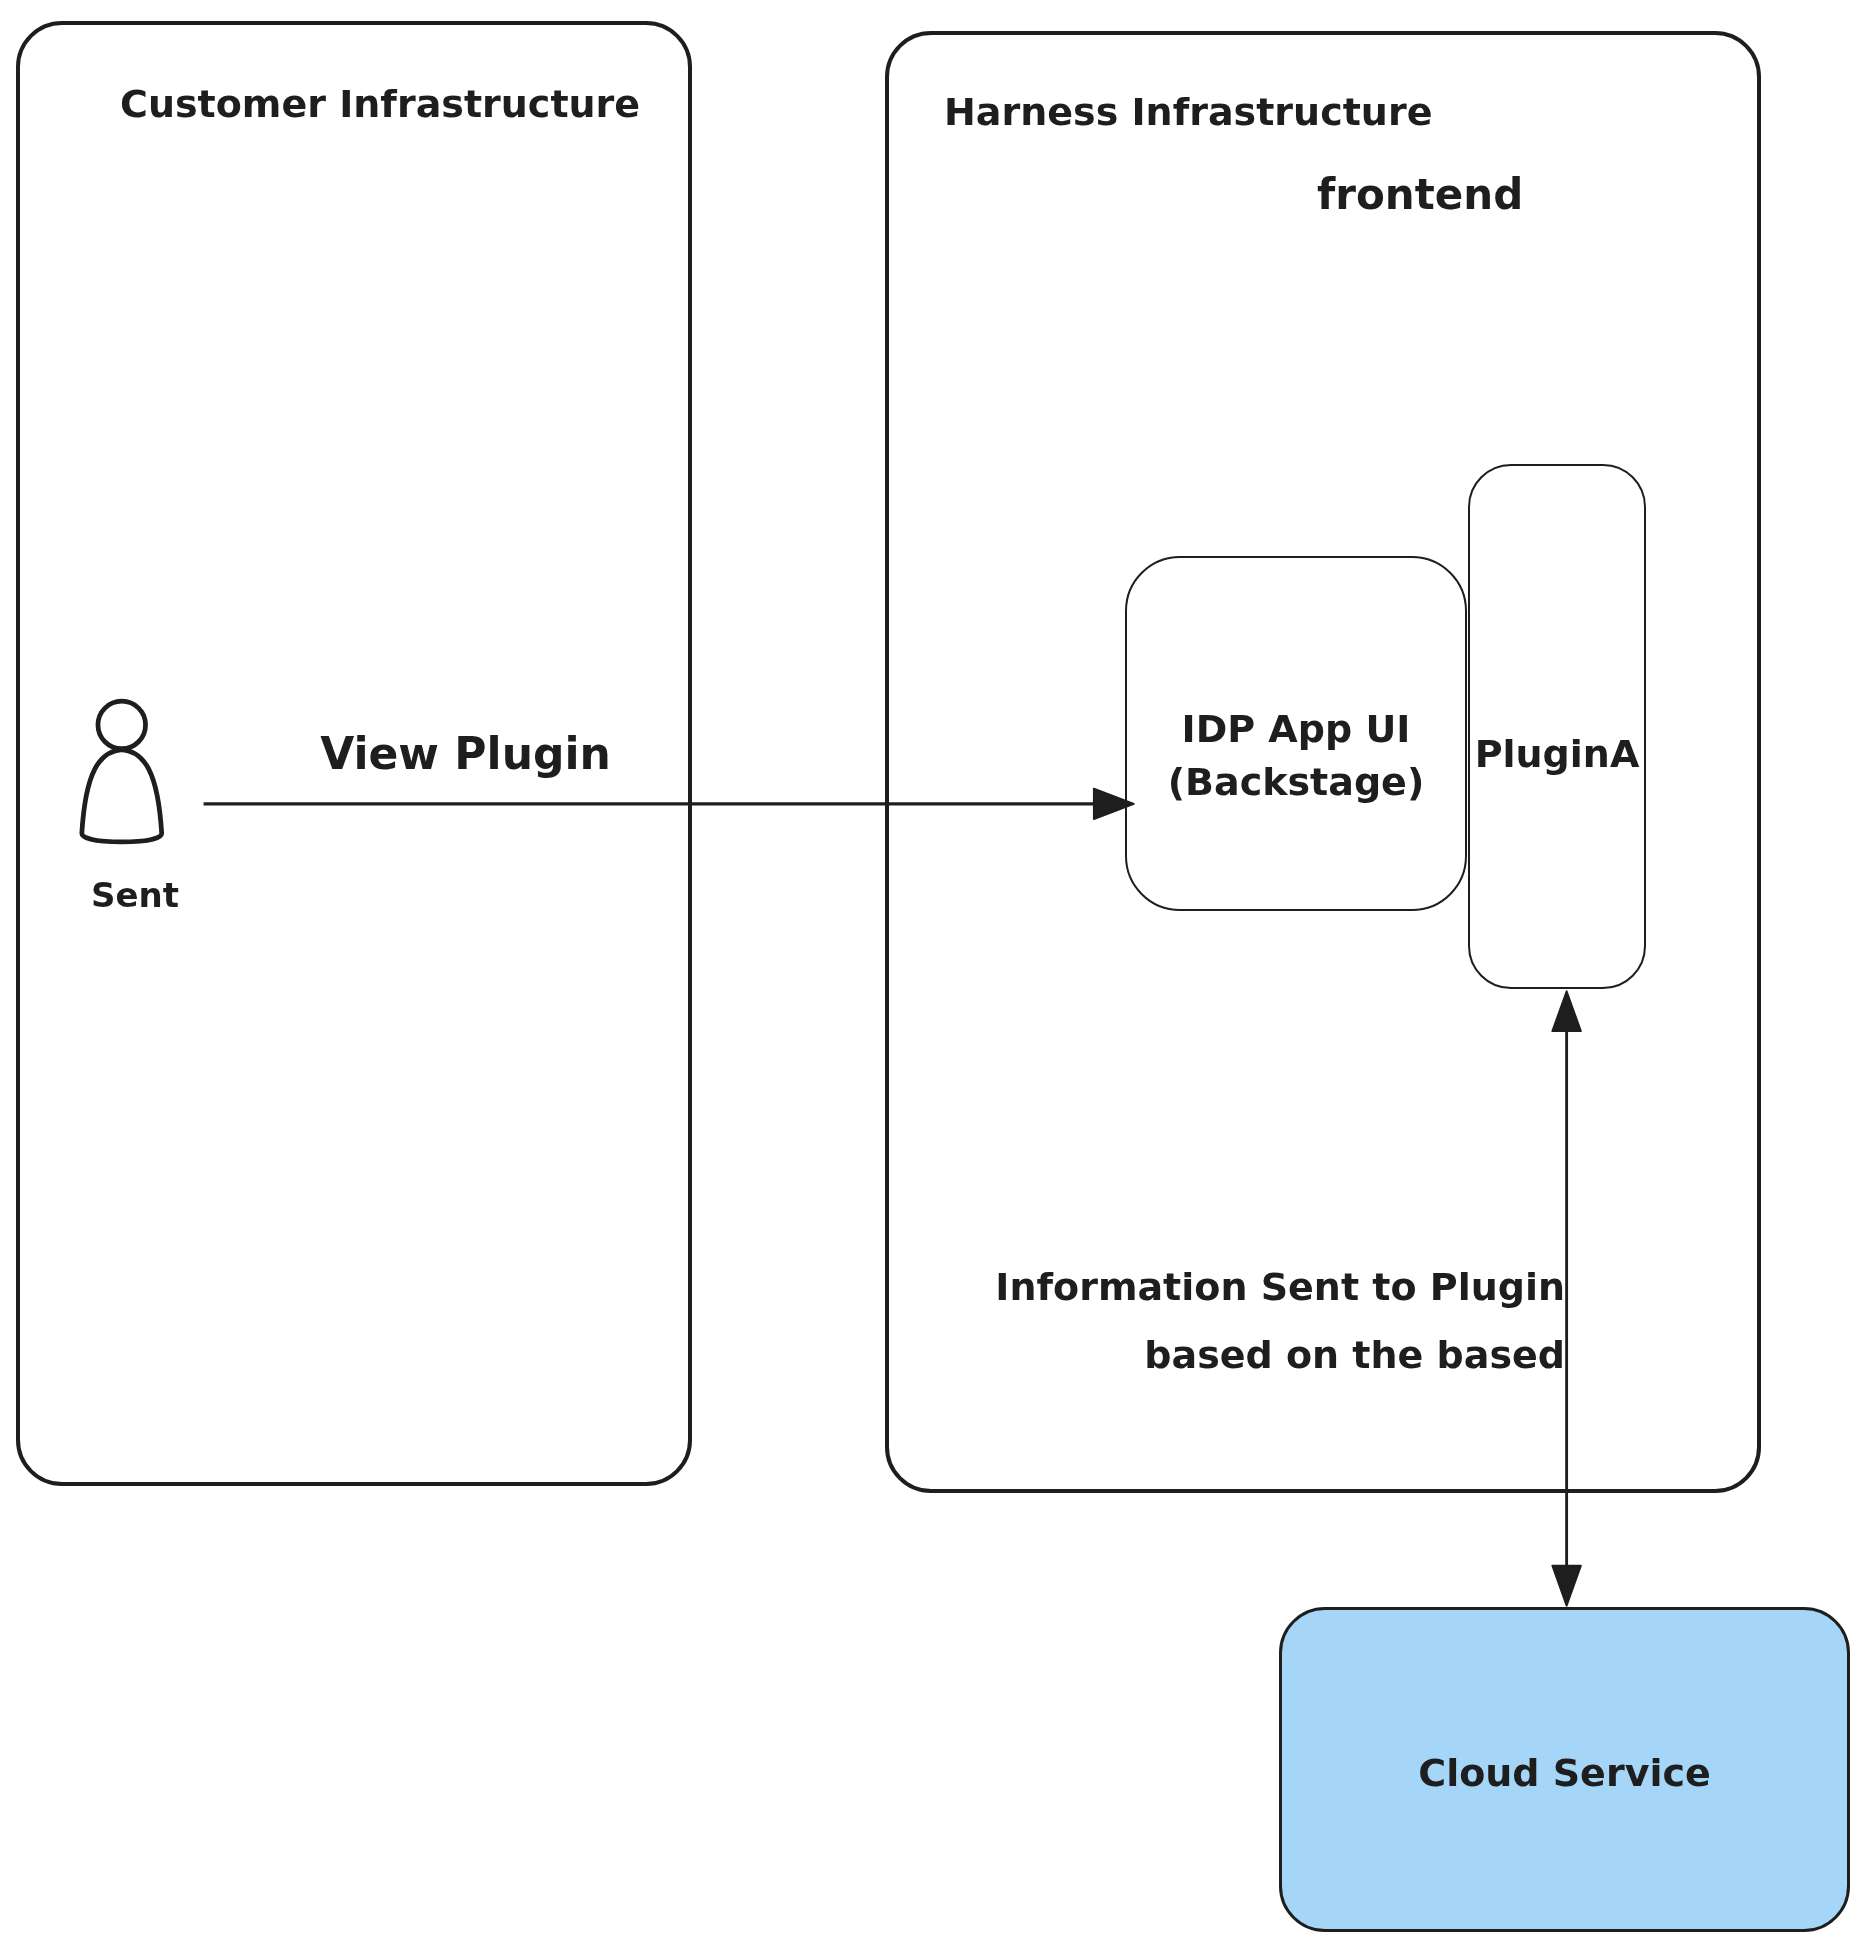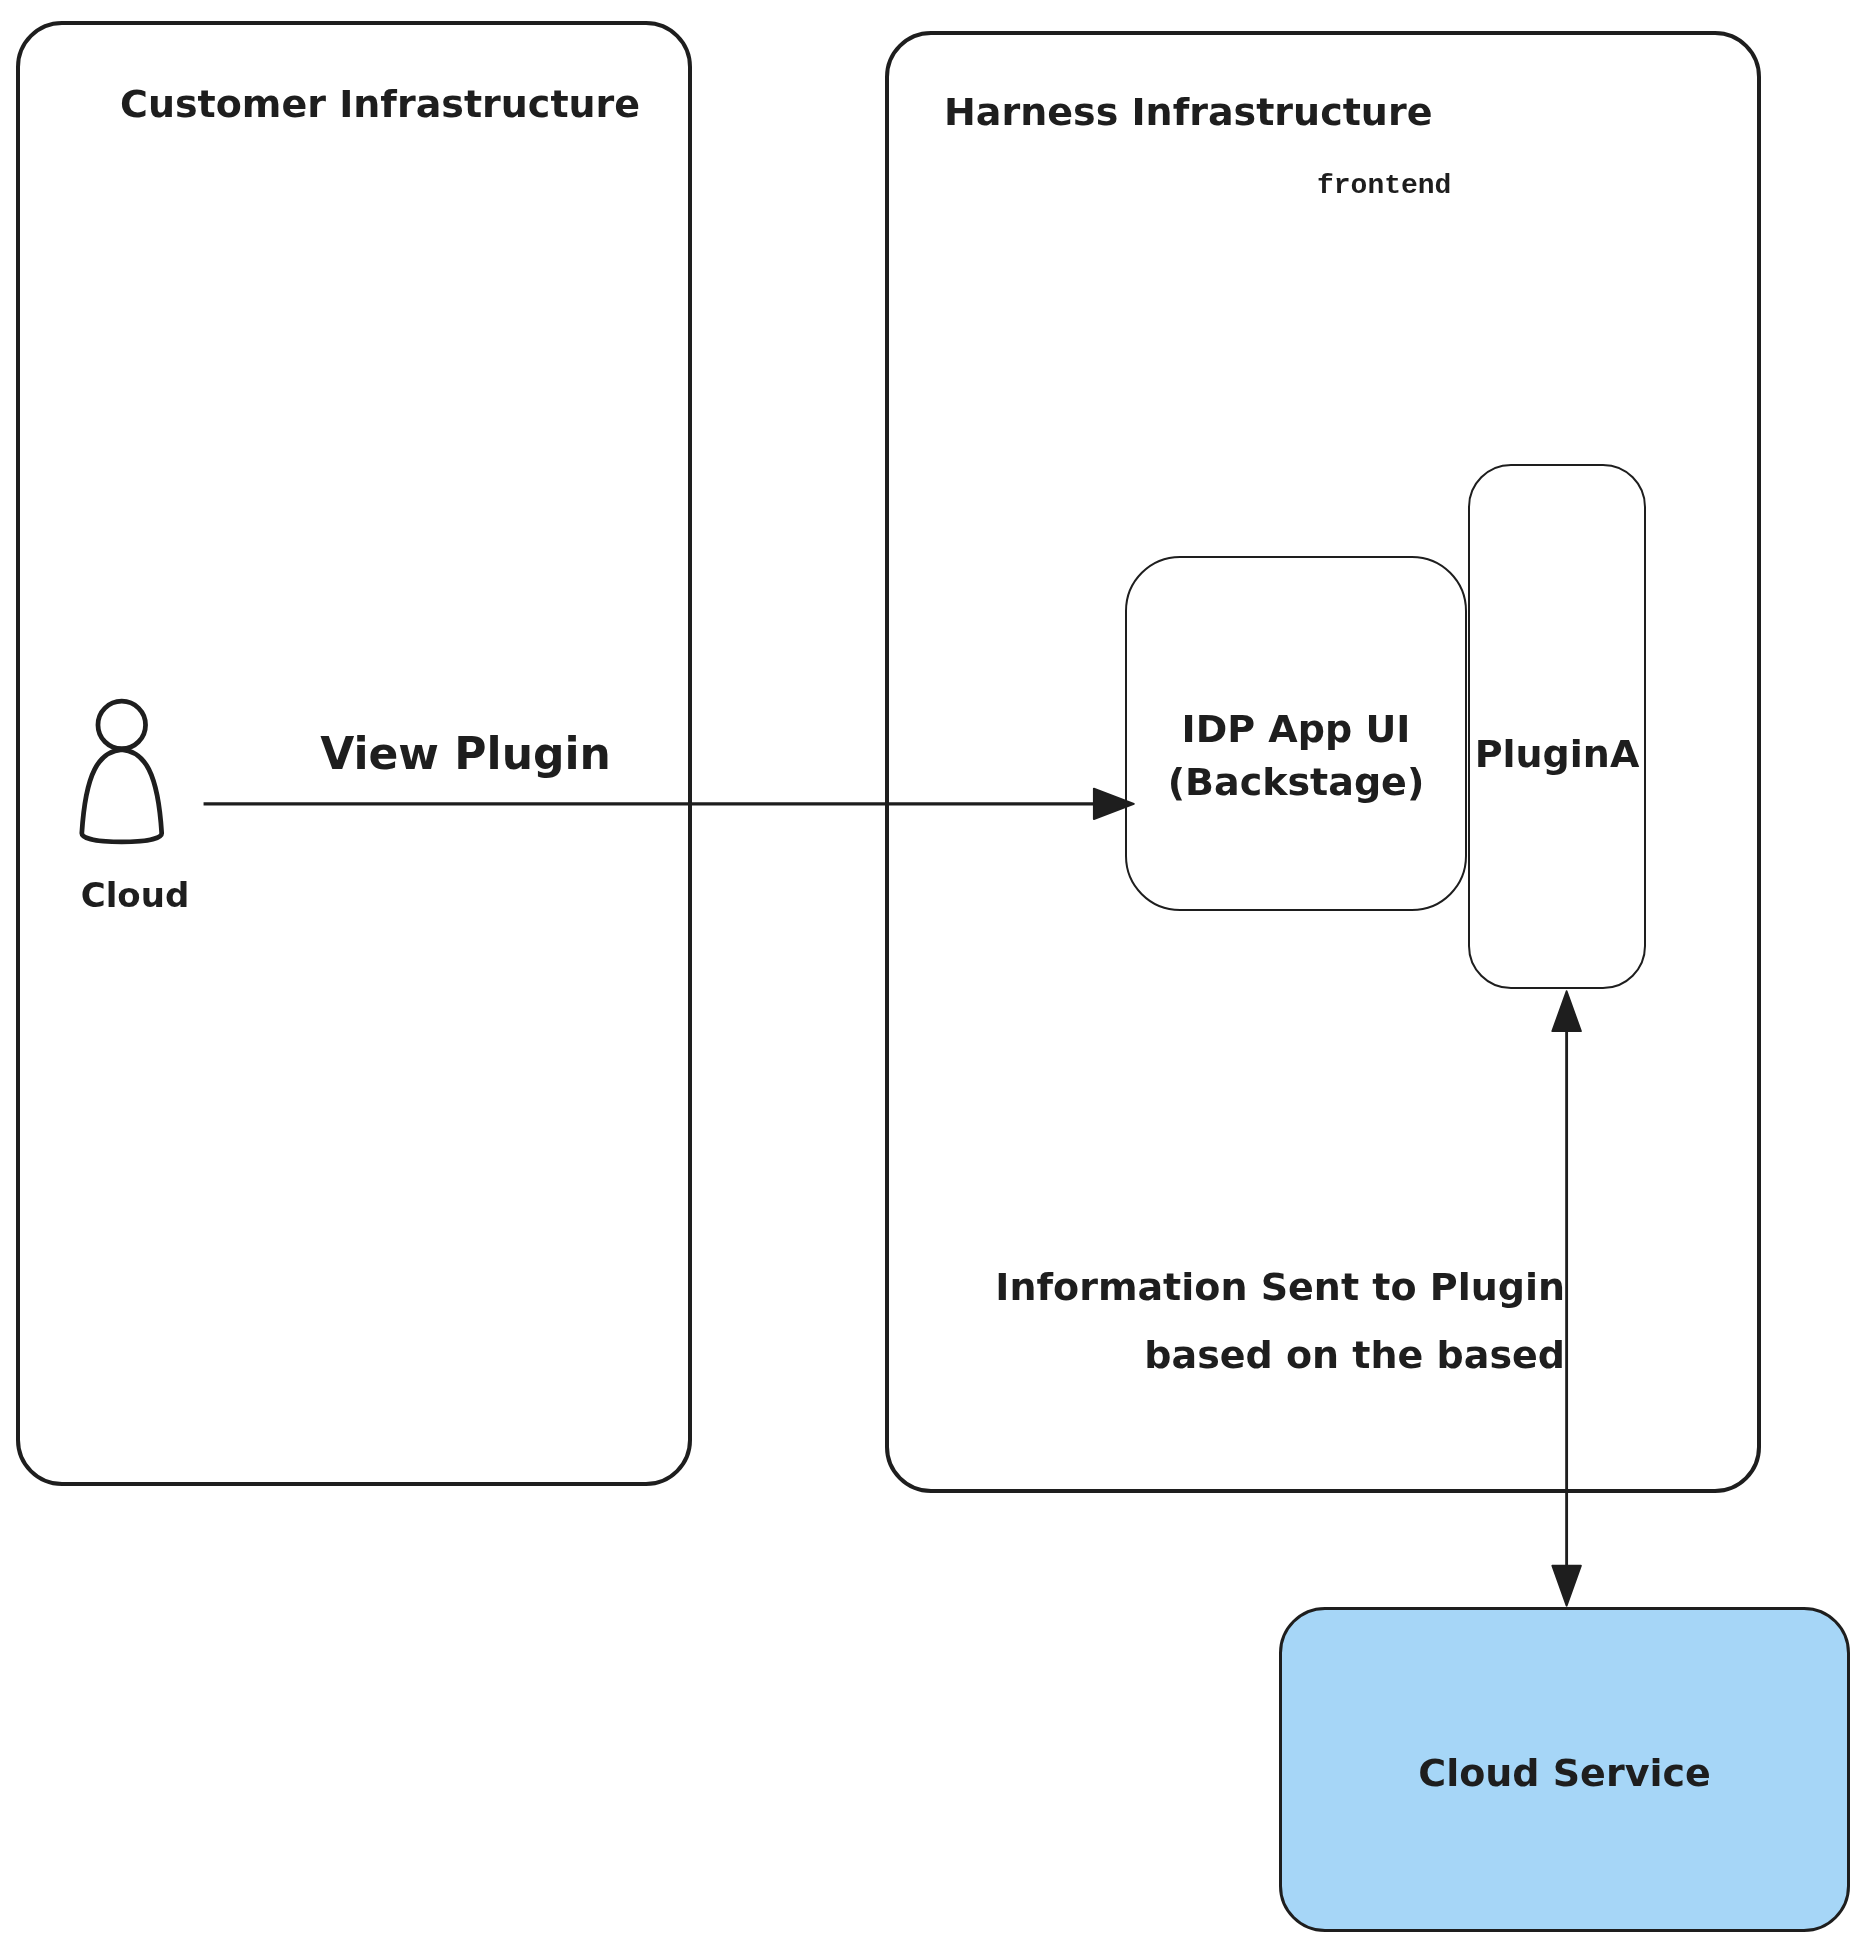--- a/index.html
+++ b/index.html
@@ -27,21 +27,21 @@
   .harness  { left: 885px;  top: 31px;   width: 876px; height: 1462px; }
   .idp      { left: 1125px; top: 556px;  width: 342px; height: 355px; border-radius: 55px; }
   .plugin   { left: 1468px; top: 464px;  width: 178px; height: 525px; border-radius: 43px; }
   .cloud    { left: 1279px; top: 1607px; width: 571px; height: 325px; border-width: 3.8px;
               background: var(--cloud-fill, #a6d6f7); }
 
   .label { position: absolute; white-space: nowrap; font-weight: 600; }
 
   .customer-title { left: 100px; top: 57px; font-size: 38px; }
   .harness-title  { left: 55px;  top: 55px; font-size: 38px; }
-  .frontend-label { left: 428px; top: 135px; font-size: 28px; font-family: Liberation Mono, monospace; }
+  .frontend-label { left: 428px; top: 135px; font-size: 42px; }
 
   .idp-label {
     position: absolute; left: 0; top: 145px; width: 100%;
     text-align: center; font-size: 38px; font-weight: 600; line-height: 1.4;
   }
   .idp-label span { display: block; }
 
   .plugin-label {
     position: absolute; left: 0; top: 266px; width: 100%;
     text-align: center; font-size: 38px; font-weight: 600;
@@ -98,21 +98,21 @@
     <div class="idp-label">
       <span>IDP App UI</span>
       <span>(Backstage)</span>
     </div>
   </div>
 
   <div class="box cloud">
     <div class="cloud-label">Cloud Service</div>
   </div>
 
-  <div class="label user-label">Cloud</div>
+  <div class="label user-label">Sent</div>
 
   <div class="label view-plugin-label">View Plugin</div>
 
   <div class="info-label">
     <div>Information Sent to Plugin</div>
     <div>based on the based</div>
   </div>
 
   <svg class="overlay-svg" viewBox="0 0 1967 2052">
     <defs>

